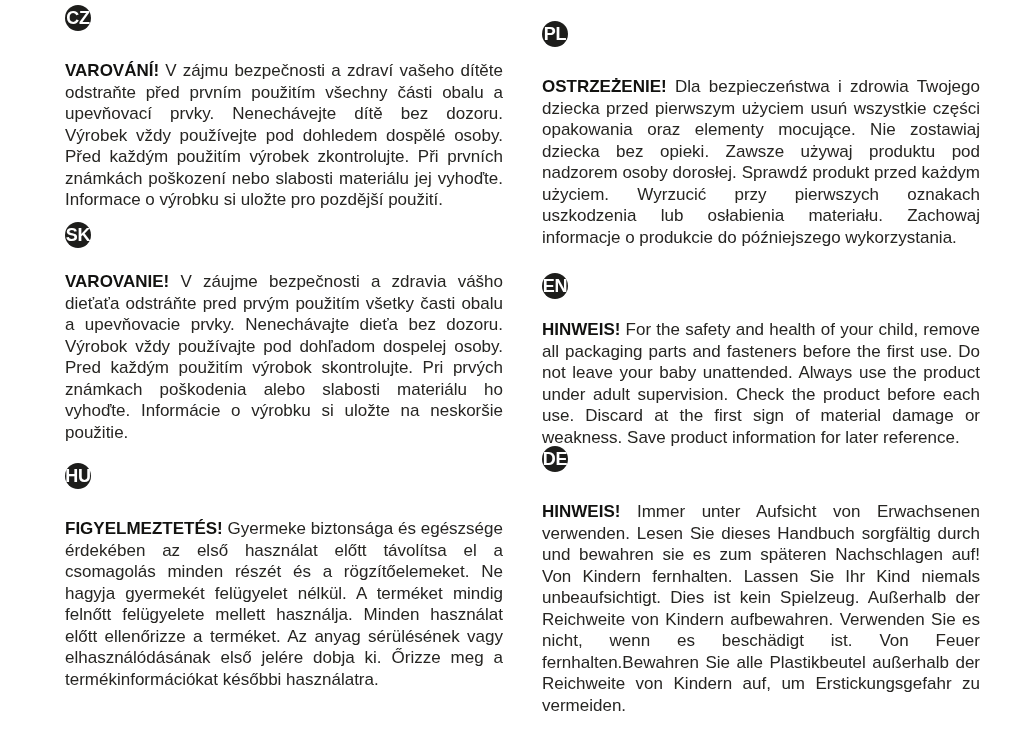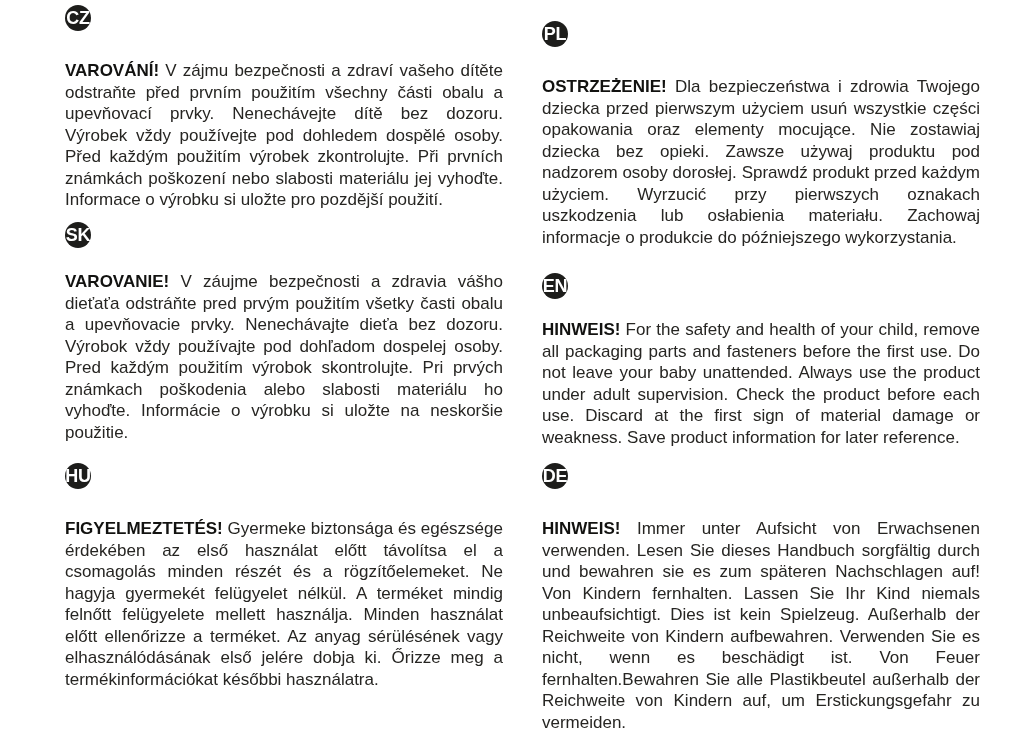--- a/index.html
+++ b/index.html
@@ -19,21 +19,21 @@
     position: absolute;
     width: 438px;
   }
   .col-left  { left: 65px; }
   .col-right { left: 542px; }
   .sec-cz { top: 5px;   }
   .sec-sk { top: 222px; }
   .sec-hu { top: 463px; }
   .sec-pl { top: 21px;   }
   .sec-en { top: 273px; }
-  .sec-de { top: 463px; }
+  .sec-de { top: 446px; }
   .badge {
     width: 26px;
     height: 26px;
     border-radius: 50%;
     background: #1d1d1b;
     color: #ffffff;
     font-size: 18px;
     font-weight: bold;
     letter-spacing: -0.3px;
     display: flex;

